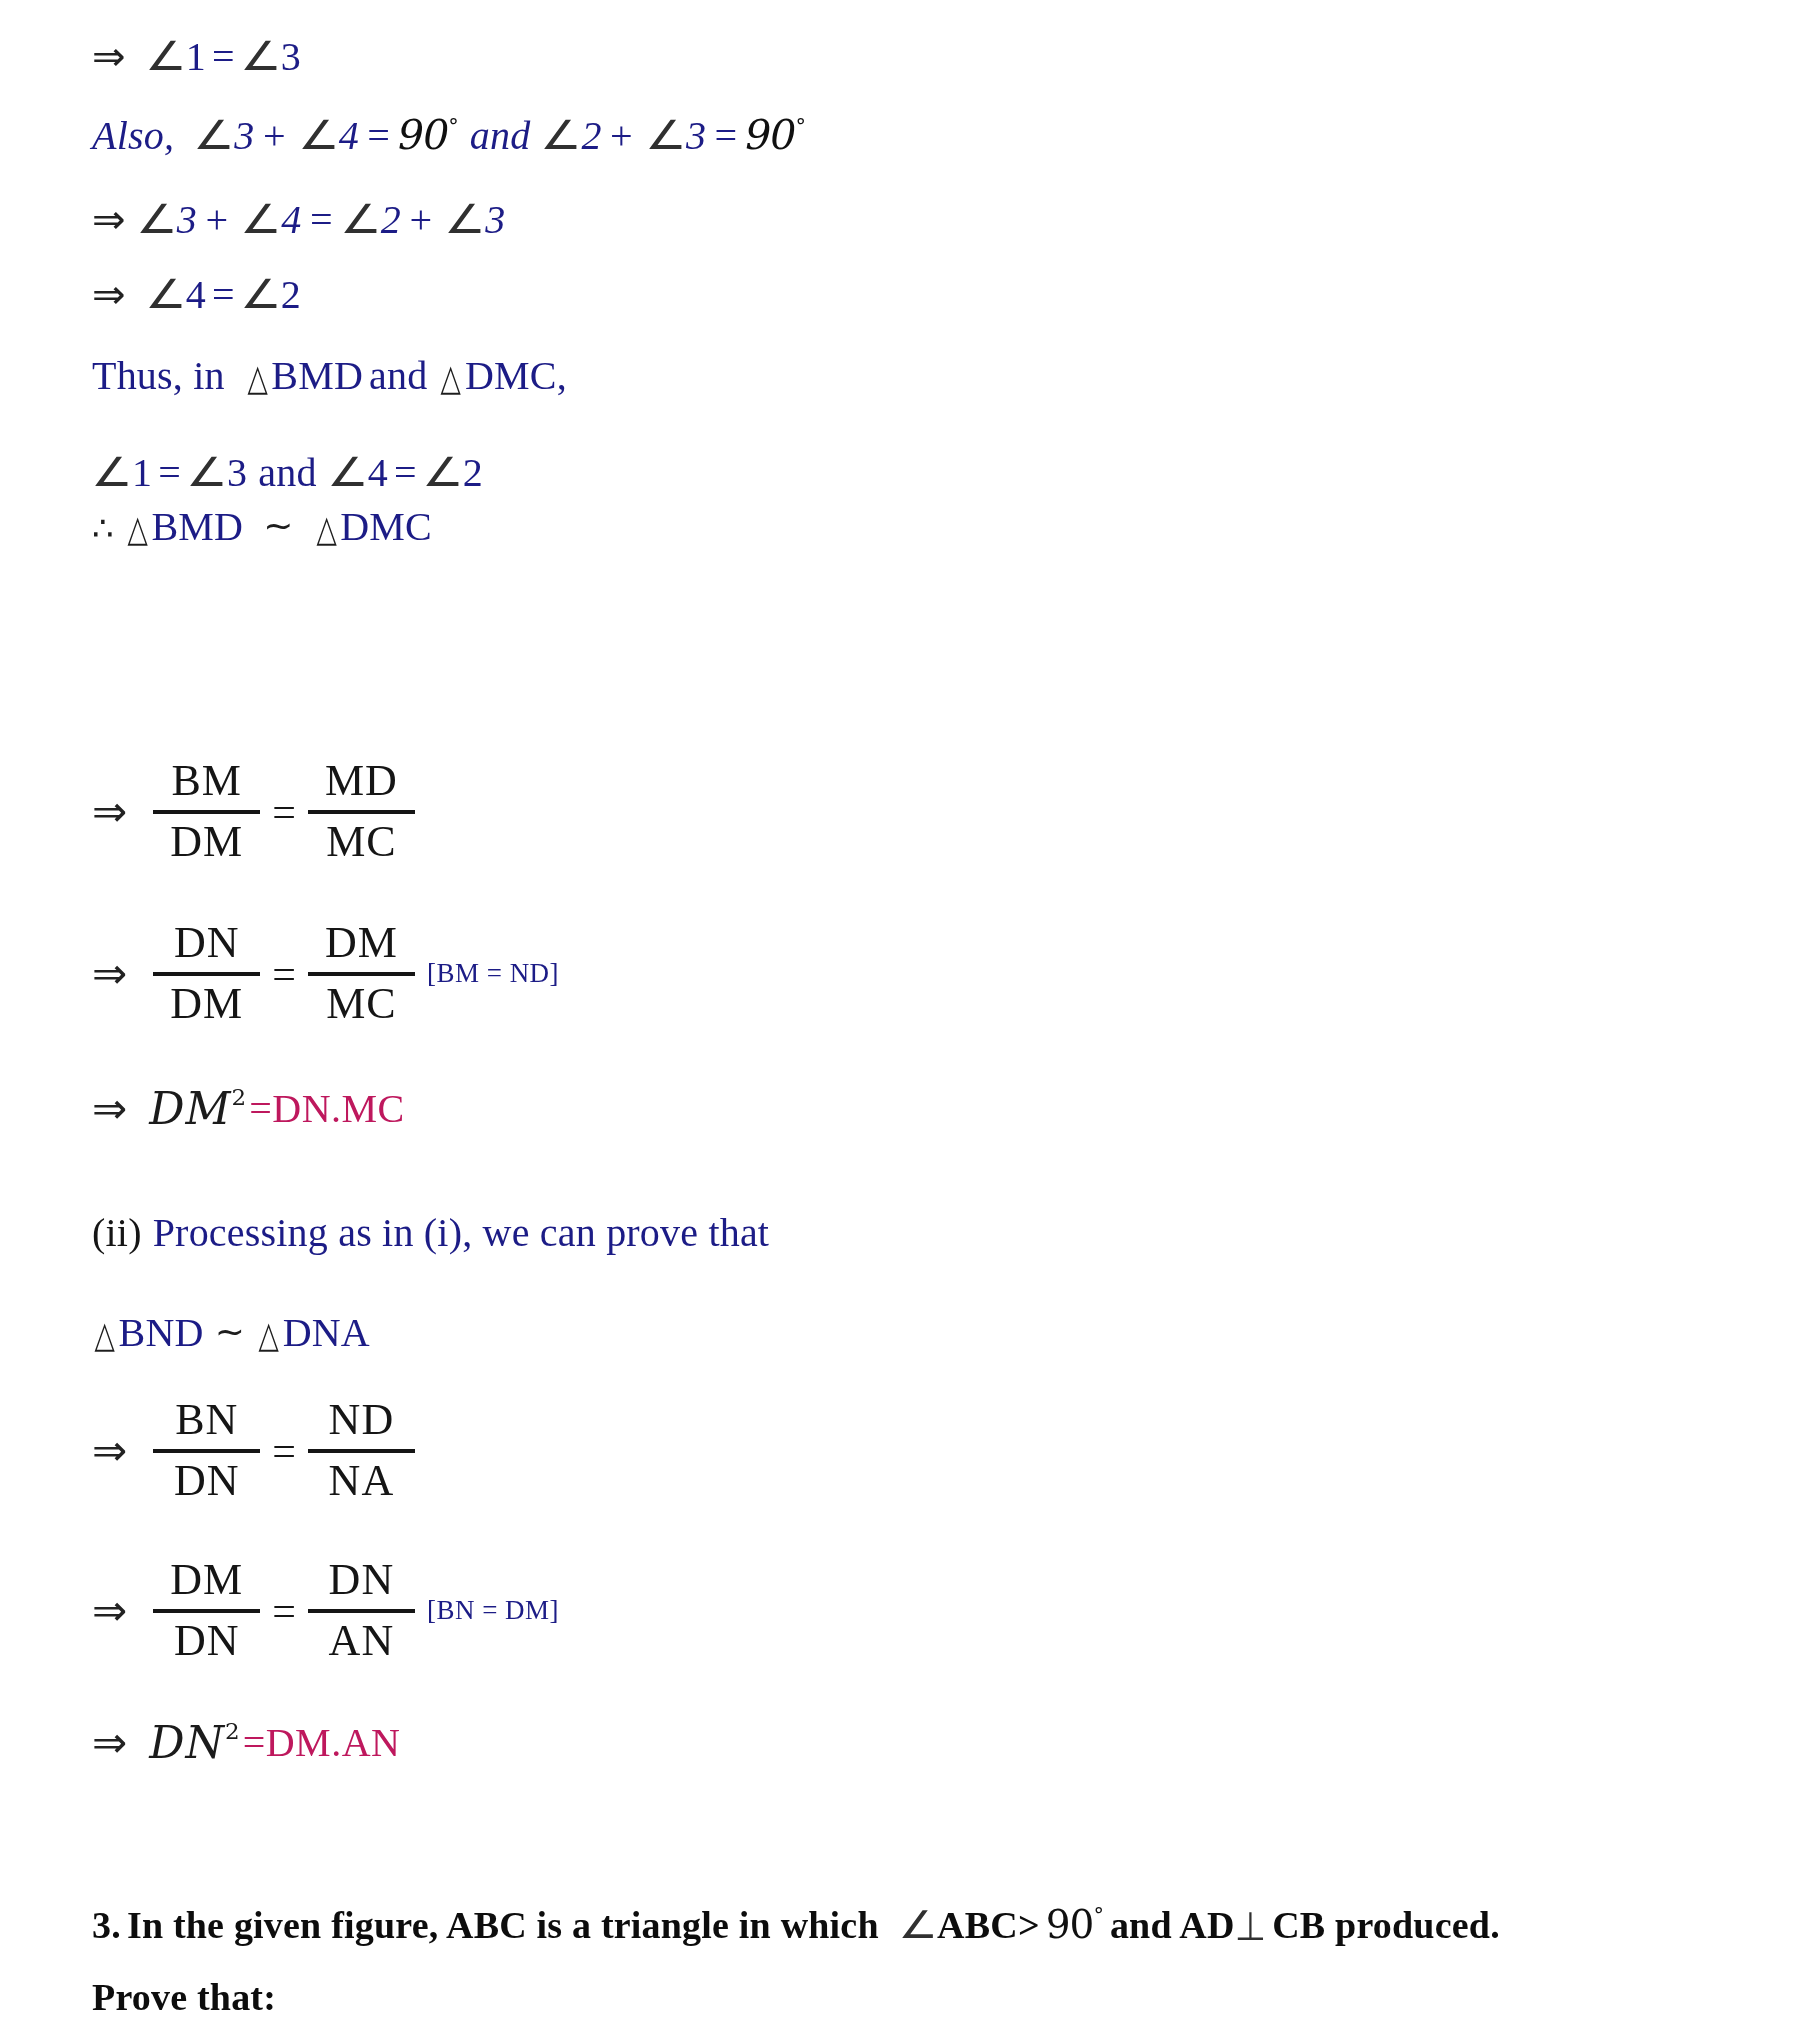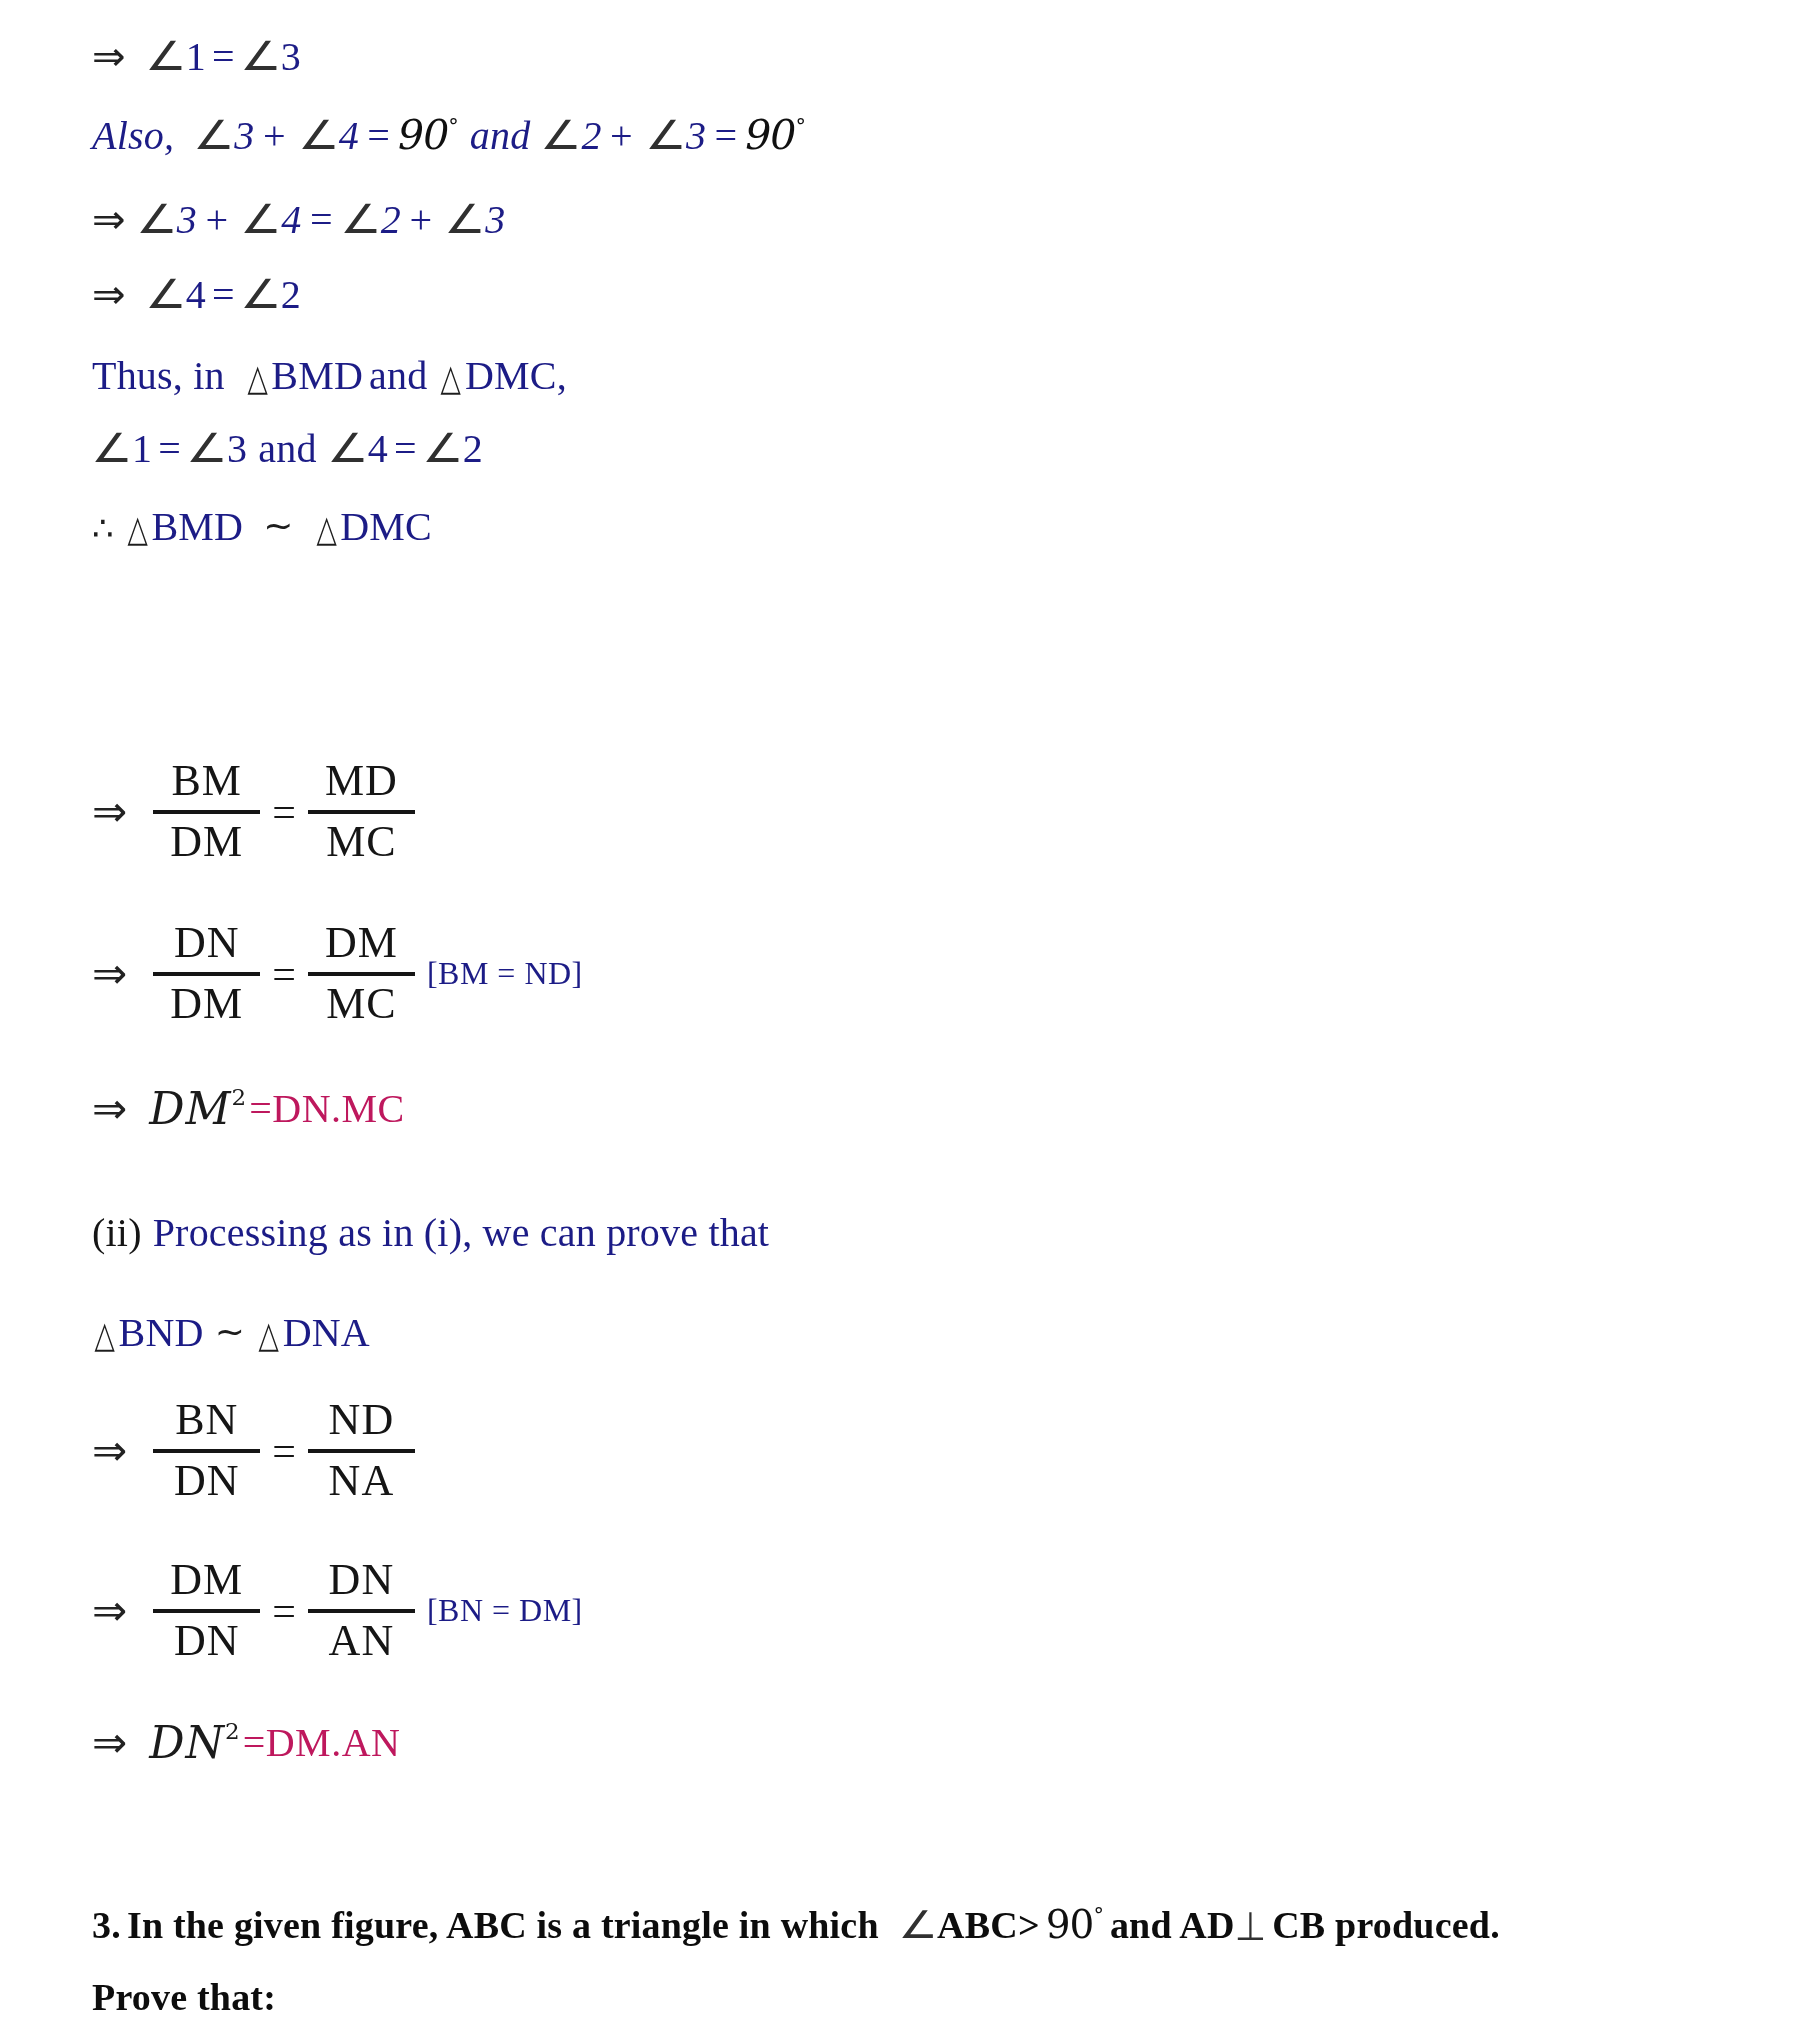--- a/index.html
+++ b/index.html
@@ -148,21 +148,21 @@
     background: #151515;
     margin: 5px 0;
   }
   .eqsign {
     margin: 0 8px;
     color: #151515;
     font-size: 42px;
   }
   .note {
     color: #1c1c86;
-    font-size: 32px;
+    font-size: 27px;
     margin-left: 8px;
     letter-spacing: 0.5px;
     align-self: center;
     white-space: nowrap;
   }
 
   
   .sqterm {
     font-family: "DejaVu Serif", serif;
     font-style: italic;
@@ -228,21 +228,21 @@
   </div>
 
   <div class="line" style="top:274px;">
     <span class="arrow">⇒</span><span class="sp-l"></span><span class="ang">∠</span><span>4</span><span class="sp-s"></span><span>=</span><span class="sp-s"></span><span class="ang">∠</span><span>2</span>
   </div>
 
   <div class="line" style="top:356px;">
     <span>Thus, in</span><span class="sp-l"></span><span class="tri">△</span><span>BMD</span><span class="sp-s"></span><span>and</span><span class="sp"></span><span class="tri">△</span><span>DMC,</span>
   </div>
 
-  <div class="line" style="top:428px;">
+  <div class="line" style="top:452px;">
     <span class="ang">∠</span><span>1</span><span class="sp-s"></span><span>=</span><span class="sp-s"></span><span class="ang">∠</span><span>3</span><span class="sp"></span><span>and</span><span class="sp"></span><span class="ang">∠</span><span>4</span><span class="sp-s"></span><span>=</span><span class="sp-s"></span><span class="ang">∠</span><span>2</span>
   </div>
 
   <div class="line" style="top:507px;">
     <span class="ther">∴</span><span class="sp"></span><span class="tri">△</span><span>BMD</span><span class="sp-l"></span><span class="sim">~</span><span class="sp-l"></span><span class="tri">△</span><span>DMC</span>
   </div>
 
   <div class="eqrow" style="top:758px;">
     <span class="arrow">⇒</span>
     <span class="frac">

